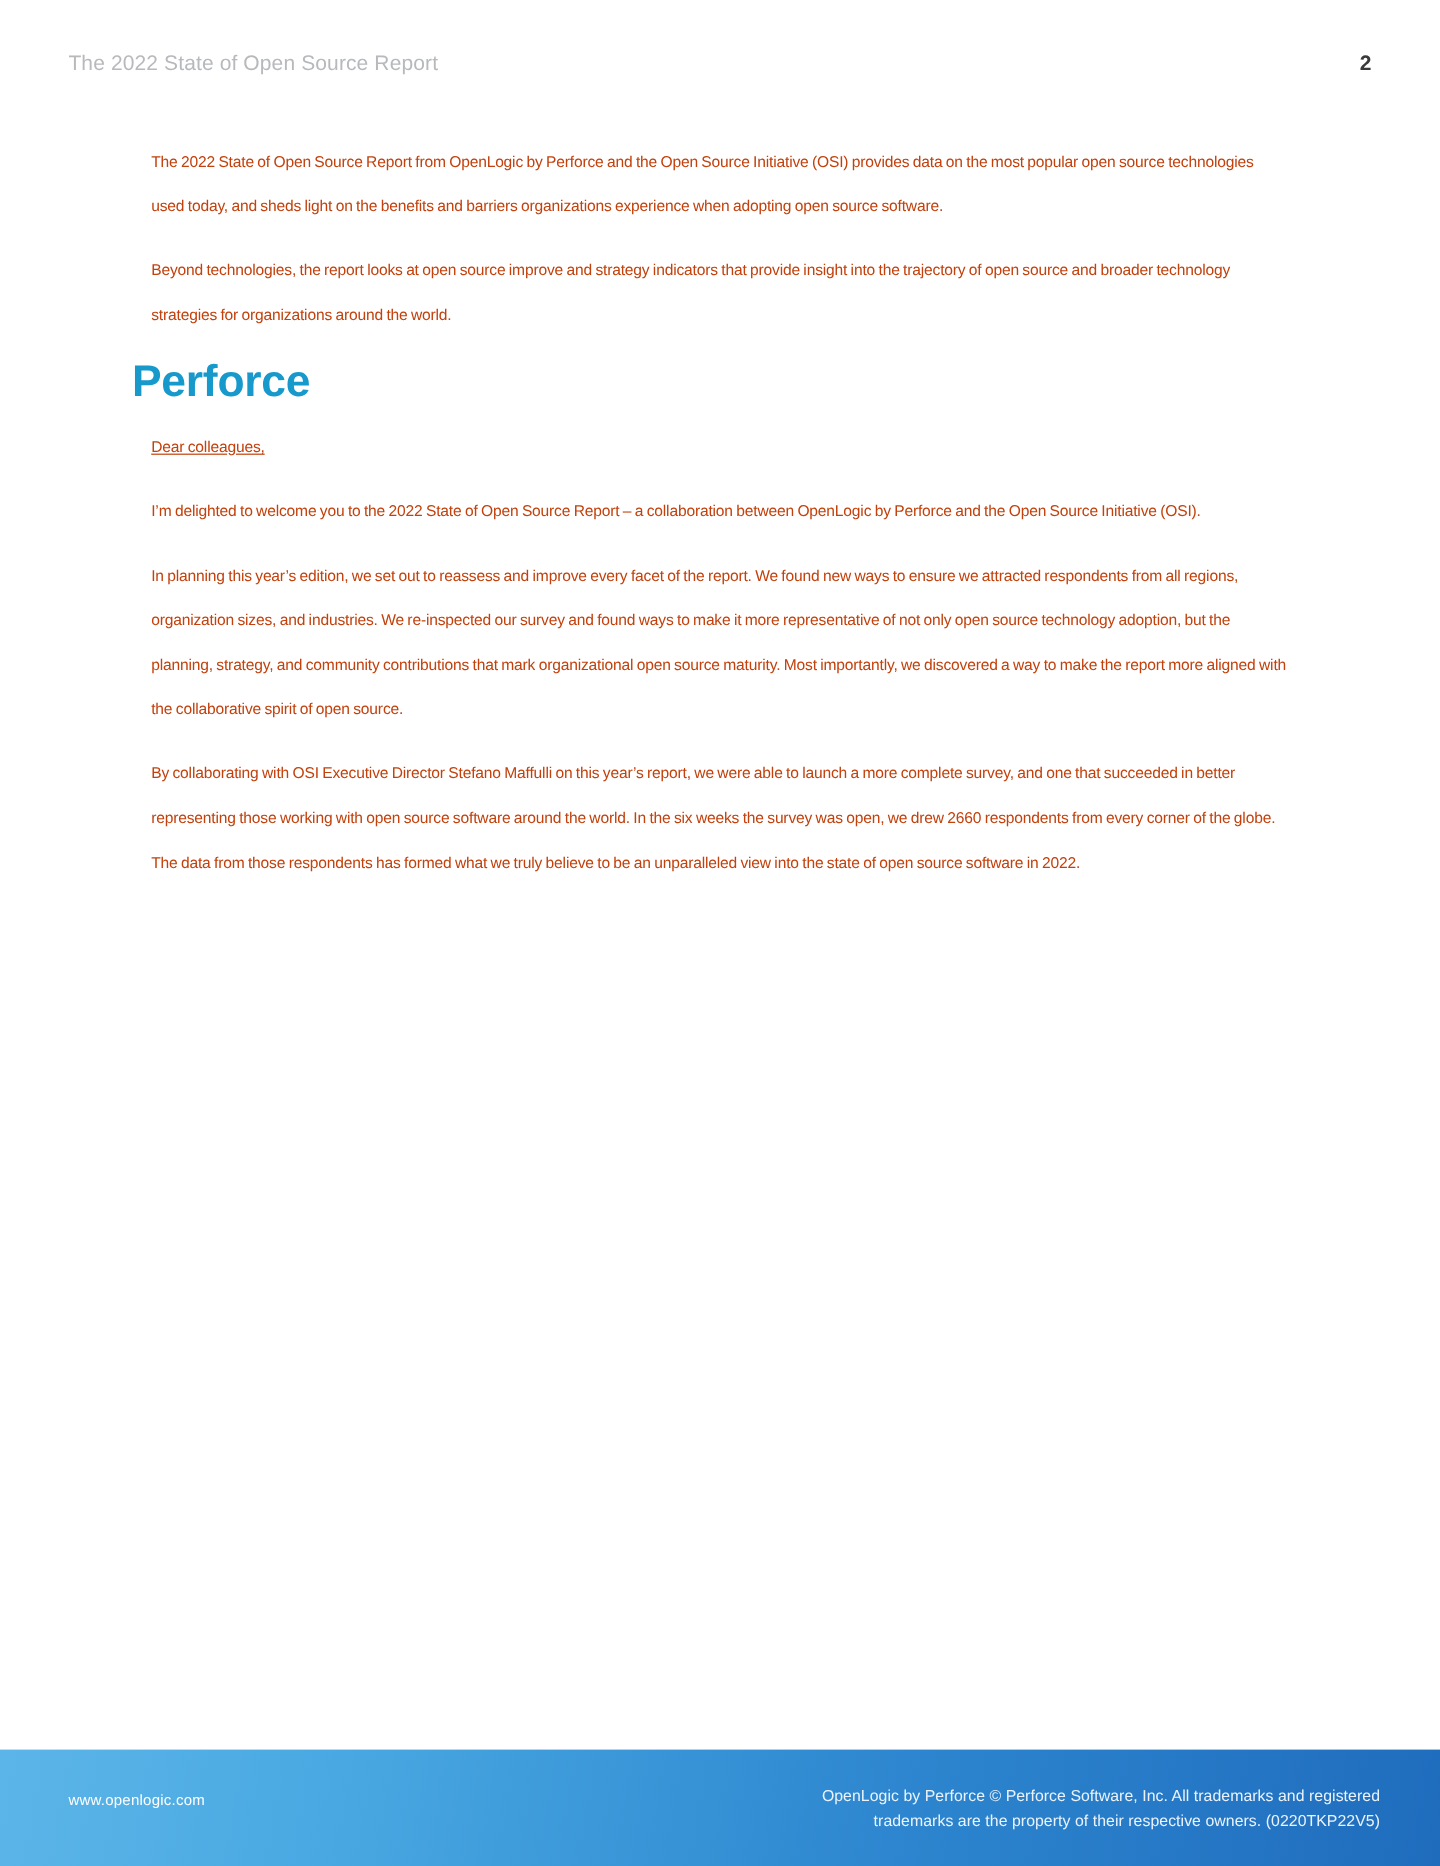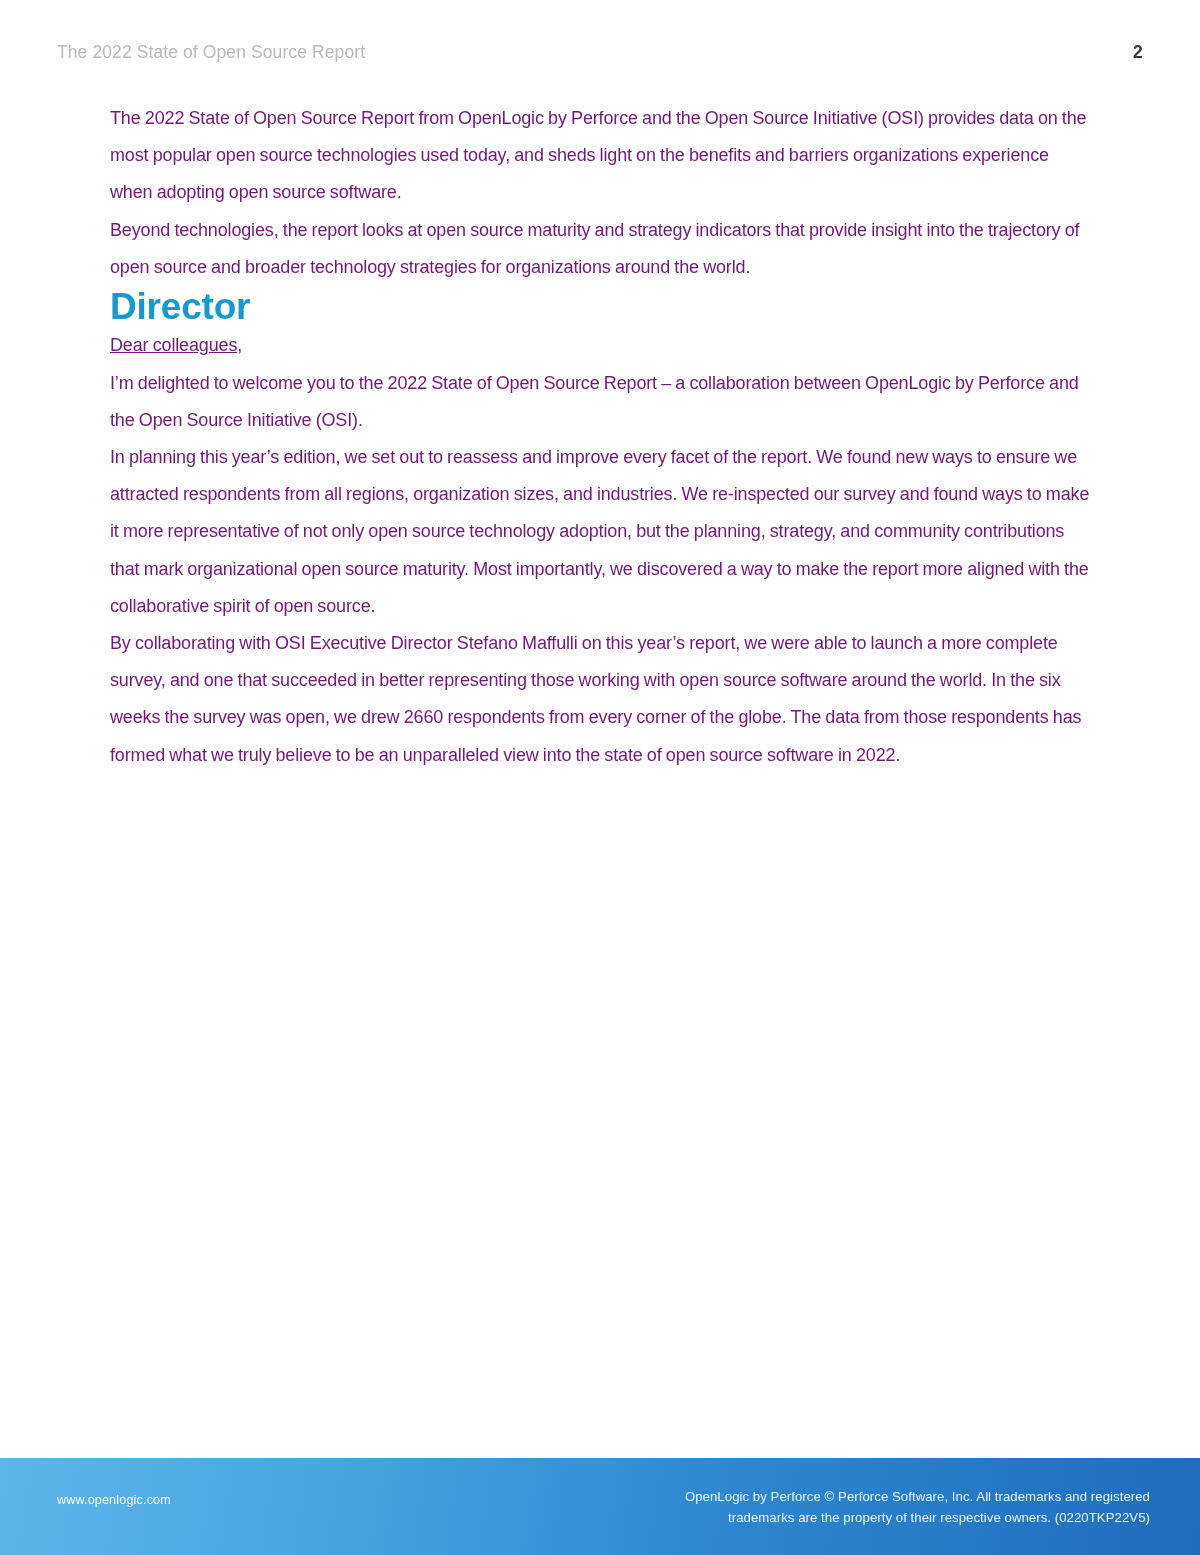--- a/index.html
+++ b/index.html
@@ -60,24 +60,24 @@
     font-size: 37px;
     font-weight: 700;
     letter-spacing: -0.2px;
     margin: 0;
     line-height: 1.12;
   }
   .heading-exec { margin-top: 0px; }
   .heading-foreword { margin-top: 61px; }
 
   p.body-text {
-    font-size: 18px;
+    font-size: 13px;
     line-height: 37.2px;
-    color: #701a75;
-    margin: 0;
+    color: #c2410c;
+    margin: 16px;
     letter-spacing: -0.15px;
     word-spacing: -0.6px;
     max-width: 980px;
   }
   .gap-after-heading { margin-top: 58px; }
   .para-gap { margin-top: 37px; }
   .salutation-gap { margin-top: 56px; text-decoration: underline; }
 
   
   .footer-band {
@@ -120,23 +120,23 @@
     <span class="doc-title">The 2022 State of Open Source Report</span>
     <span class="page-number">2</span>
   </div>
 
   <div class="content">
 
 
     <p class="body-text gap-after-heading">The 2022 State of Open Source Report from OpenLogic by Perforce and the Open Source Initiative (OSI) provides data on the most popular open source technologies used today, and sheds light on the benefits and barriers organizations experience when adopting open source software.</p>
 
 
-    <p class="body-text para-gap">Beyond technologies, the report looks at open source maturity and strategy indicators that provide insight into the trajectory of open source and broader technology strategies for organizations around the world.</p>
+    <p class="body-text para-gap">Beyond technologies, the report looks at open source improve and strategy indicators that provide insight into the trajectory of open source and broader technology strategies for organizations around the world.</p>
 
-    <h1 class="section-heading heading-foreword">Director</h1>
+    <h1 class="section-heading heading-foreword">Perforce</h1>
 
     <p class="body-text salutation-gap">Dear colleagues,</p>
 
     <p class="body-text para-gap">I’m delighted to welcome you to the 2022 State of Open Source Report – a collaboration between OpenLogic by Perforce and the Open Source Initiative (OSI).</p>
 
     <p class="body-text para-gap">In planning this year’s edition, we set out to reassess and improve every facet of the report. We found new ways to ensure we attracted respondents from all regions, organization sizes, and industries. We re-inspected our survey and found ways to make it more representative of not only open source technology adoption, but the planning, strategy, and community contributions that mark organizational open source maturity. Most importantly, we discovered a way to make the report more aligned with the collaborative spirit of open source.</p>
 
     <p class="body-text para-gap">By collaborating with OSI Executive Director Stefano Maffulli on this year’s report, we were able to launch a more complete survey, and one that succeeded in better representing those working with open source software around the world. In the six weeks the survey was open, we drew 2660 respondents from every corner of the globe. The data from those respondents has formed what we truly believe to be an unparalleled view into the state of open source software in 2022.</p>
 
   </div>

